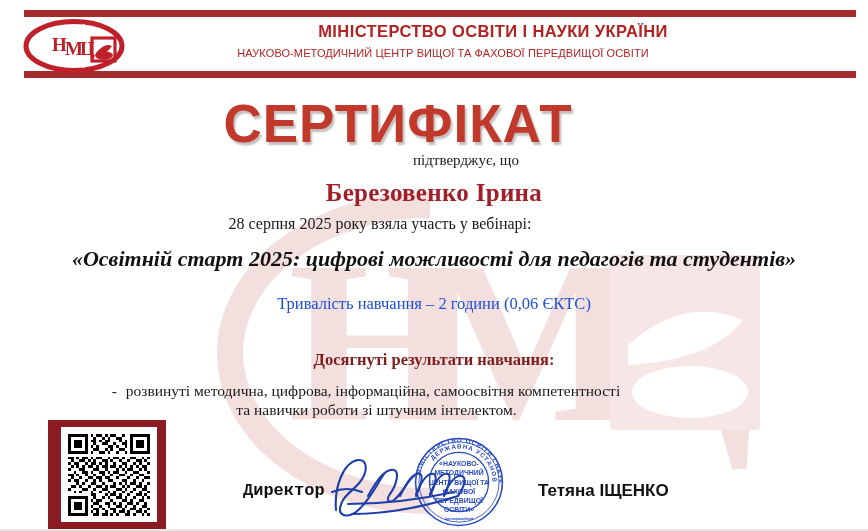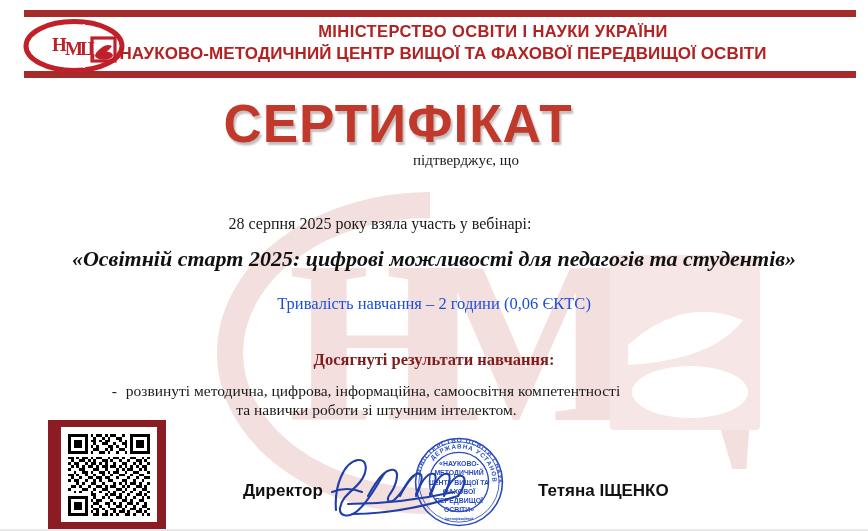--- a/index.html
+++ b/index.html
@@ -63,22 +63,22 @@
     color: #b22222;
   }
   .header-line1 {
     font-size: 16.5px;
     font-weight: bold;
     letter-spacing: 0.4px;
     line-height: 22px;
     white-space: nowrap;
   }
   .header-line2 {
-    font-size: 17px;
-    font-weight: bold;
+    font-size: 11px;
+    font-weight: normal;
     letter-spacing: 0.1px;
     line-height: 23px;
     margin-left: -100px;
     white-space: nowrap;
   }
 
   
   .body-area {
     position: absolute;
     left: 0;
@@ -218,21 +218,21 @@
     display: flex;
     align-items: center;
     justify-content: center;
   }
 
   
   .sig-director {
     position: absolute;
     left: 243px;
     top: 481px;
-    font-family: Liberation Sans, sans-serif;
+    font-family: Liberation Mono, monospace;
     font-size: 17px;
     font-weight: bold;
     color: #111111;
     z-index: 5;
   }
   .sig-name {
     position: absolute;
     left: 538px;
     top: 481px;
     font-family: "Liberation Sans", "DejaVu Sans", sans-serif;
@@ -302,20 +302,21 @@
       <div class="header-line2">НАУКОВО-МЕТОДИЧНИЙ ЦЕНТР ВИЩОЇ ТА ФАХОВОЇ ПЕРЕДВИЩОЇ ОСВІТИ</div>
     </div>
   </div>
 
   <div class="body-area">
 
     <div class="cert-title">СЕРТИФІКАТ</div>
 
     <div class="confirms">підтверджує, що</div>
 
+    <div class="recipient">Березовенко Ірина</div>
 
     <div class="date-line">28 серпня 2025 року взяла участь у вебінарі:</div>
 
     <div class="webinar-title">«Освітній старт 2025: цифрові можливості для педагогів та студентів»</div>
 
     <div class="duration">Тривалість навчання – 2 години (0,06 ЄКТС)</div>
 
     <div class="results-heading">Досягнуті результати навчання:</div>
 
     <div class="results-row">

